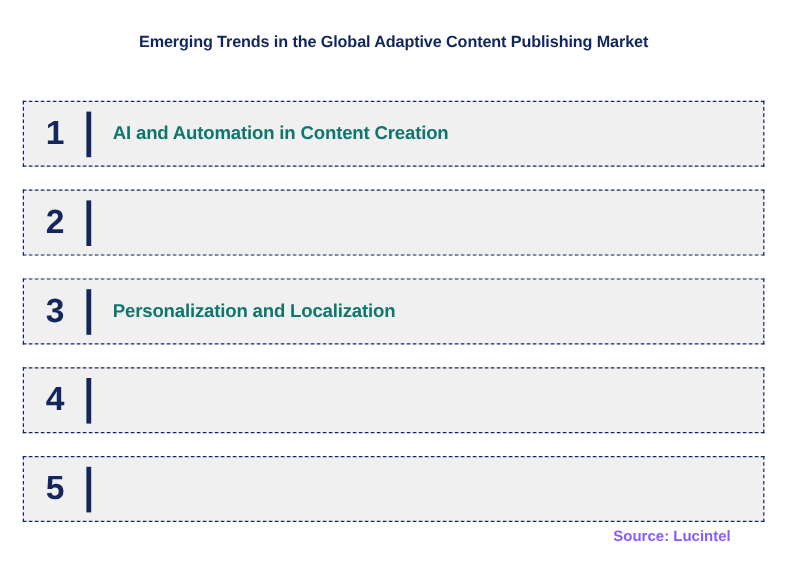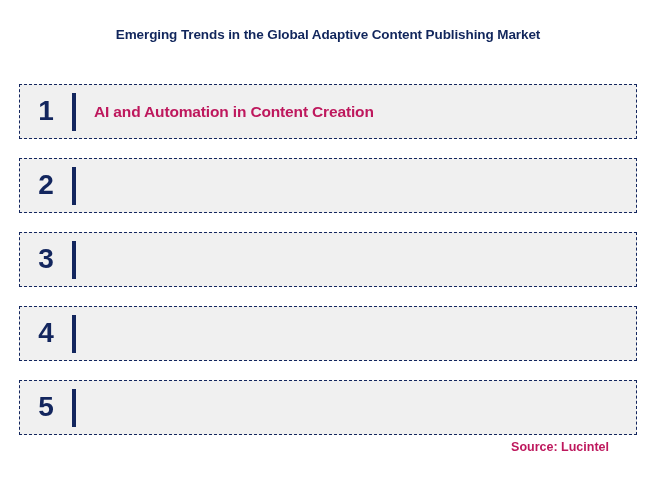--- a/index.html
+++ b/index.html
@@ -75,32 +75,32 @@
     width: 4px;
     height: 38px;
     background: #13265e;
   }
 
   .trend-label {
     flex: 1 1 auto;
     padding-left: 18px;
     font-size: 15.5px;
     font-weight: bold;
-    color: #be185d;
+    color: #0f766e;
     letter-spacing: -0.15px;
     white-space: nowrap;
   }
 
   .source-note {
     position: absolute;
     right: 19px;
     top: 440px;
     font-size: 12.5px;
     font-weight: bold;
-    color: #be185d;
+    color: #8b5cf6;
     white-space: nowrap;
   }
 </style>
 </head>
 <body>
 
 <div class="page">
 
   <div class="chart-title">Emerging Trends in the Global Adaptive Content Publishing Market</div>
 
@@ -113,20 +113,21 @@
     </div>
 
     <div class="trend-row">
       <div class="trend-number">2</div>
       <div class="trend-divider"></div>
     </div>
 
     <div class="trend-row">
       <div class="trend-number">3</div>
       <div class="trend-divider"></div>
+      <div class="trend-label">Personalization and Localization</div>
     </div>
 
     <div class="trend-row">
       <div class="trend-number">4</div>
       <div class="trend-divider"></div>
     </div>
 
     <div class="trend-row">
       <div class="trend-number">5</div>
       <div class="trend-divider"></div>

